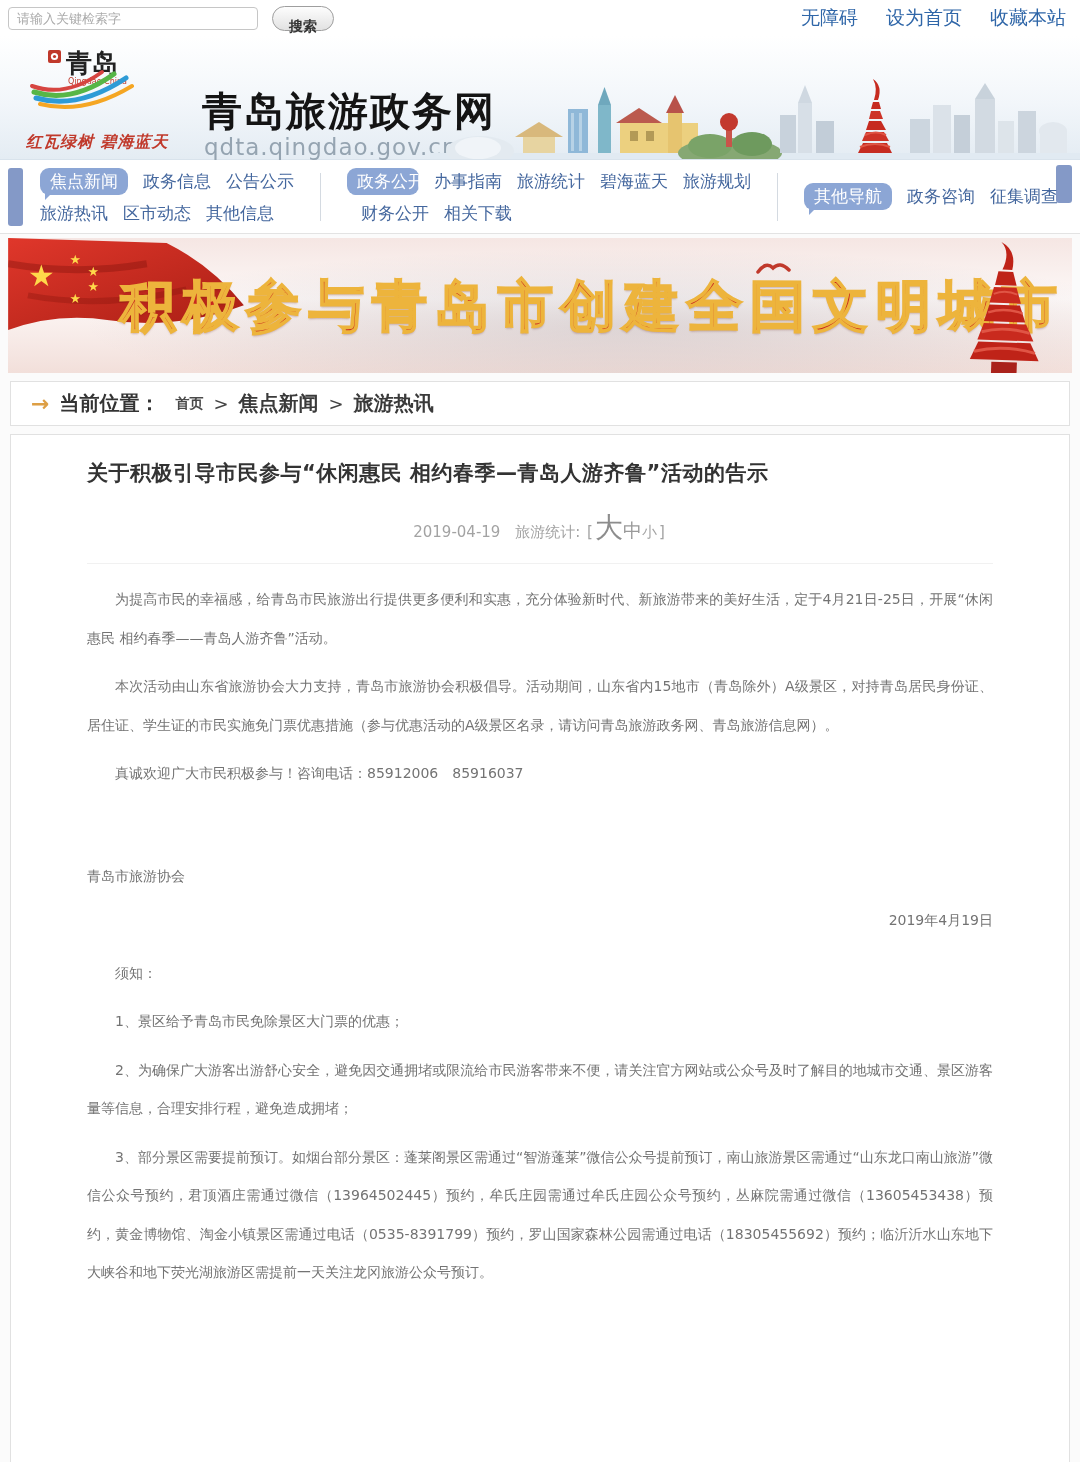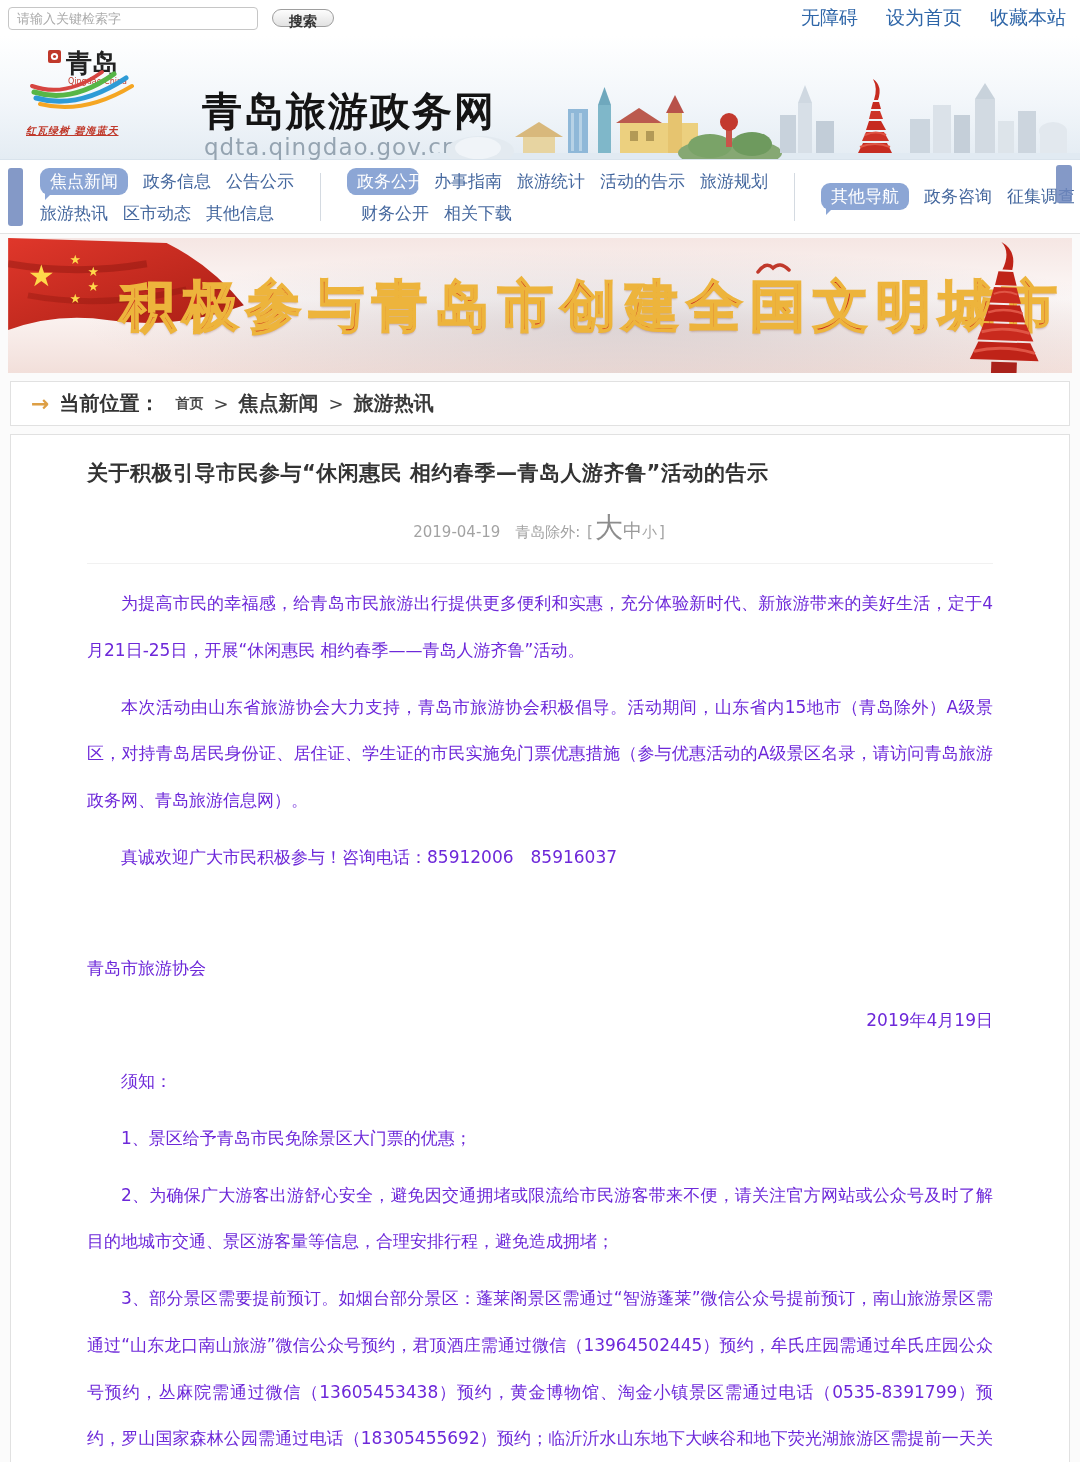--- a/index.html
+++ b/index.html
@@ -6,33 +6,33 @@
   html,body { width:1080px; height:1462px; overflow:hidden; background:#fbfbfb;
     font-family:"DejaVu Sans","Liberation Sans",sans-serif; }
 
   
   .topbar { height:36px; background:#fff; display:flex; align-items:center;
     justify-content:space-between; padding:0 14px 0 8px; }
   .topbar-left { display:flex; align-items:center; }
   .search-input { width:250px; height:23px; border:1px solid #c6c6c6; border-radius:4px;
     padding:0 8px; font-size:13px; color:#666; background:#fff; outline:none; }
   .search-input::placeholder { color:#aaa; }
-  .search-btn { margin-left:14px; height:18px; padding:3px 16px; border:1px solid #9e9e9e;
+  .search-btn { margin-left:14px; height:25px; padding:11px 16px; border:1px solid #9e9e9e;
     border-radius:13px; background:linear-gradient(#fdfdfd,#e2e2e2); font-size:14px;
     font-weight:bold; color:#333; cursor:pointer; font-family:inherit; }
   .topbar-right { display:flex; gap:28px; }
   .toplink { color:#2f66a8; font-size:19px; cursor:pointer; }
 
   
   .header { position:relative; height:124px;
     background:linear-gradient(180deg,#ffffff 0%,#f2f6fa 55%,#e4ecf3 100%);
     border-bottom:1px solid #d9e3ec;padding-left:22px; }
   .logo-wrap { position:absolute; left:26px; top:8px; width:175px; }
-  .logo-slogan { margin-top:4px; font-size:10px; font-weight:bold; color:#c0392b;
-    letter-spacing:1px; font-style:italic;text-decoration:underline; }
+  .logo-slogan { margin-top:12px; font-size:16px; font-weight:bold; color:#c0392b;
+    letter-spacing:1px; font-style:italic; }
   .site-title { position:absolute; left:202px; top:48px; font-size:40px; font-weight:bold;
     color:#141414; letter-spacing:2px; }
   .site-url { position:absolute; left:204px; top:98px; font-size:23px; color:#95a4b1;
     letter-spacing:1px; }
   .skyline { position:absolute; right:0; bottom:0; width:650px; height:84px; }
 
   
   .nav { position:relative; height:74px; background:#fff; border-bottom:1px solid #e3e3e3;
     display:flex; align-items:center; padding-left:40px; font-size:17px; }
   .nav-group { display:flex; flex-direction:column; gap:7px; }
@@ -73,21 +73,21 @@
   .content-panel { margin:0 10px; background:#fff; border:1px solid #e1e1e1;
     padding:24px 76px 80px; min-height:1030px; }
   .article-title { text-align:left; font-size:21px; font-weight:700; color:#333;
     letter-spacing:.5px; }
   .article-meta { text-align:center; color:#a3a3a3; font-size:15px; margin-top:22px;
     padding-bottom:16px; border-bottom:1px solid #f1f1f1; }
   .article-meta .fs-bracket { margin:0 2px; }
   .fs-large { font-size:28px; color:#8d8d8d; cursor:pointer; }
   .fs-medium { font-size:19px; color:#9a9a9a; cursor:pointer; }
   .fs-small { font-size:15px; color:#a3a3a3; cursor:pointer; }
-  .para { font-size:17px; color:#6d28d9; line-height:2.75; text-indent:2em;
+  .para { font-size:14px; color:#737373; line-height:2.75; text-indent:2em;
     text-align:justify; margin-top:10px; }
   .para.first { margin-top:16px; }
   .sig { text-align:left; text-indent:0; margin-top:64px; }
   .sig-date { text-align:right; text-indent:0; margin-top:6px; }
   .notice-head { margin-top:14px; }
 </style>
 </head>
 <body>
 
 <div class="topbar">
@@ -182,21 +182,21 @@
     </div>
   </div>
 
   <div class="nav-divider"></div>
 
   <div class="nav-group">
     <div class="nav-row">
       <span class="nav-tab clipped">政务公开</span>
       <span class="nav-link">办事指南</span>
       <span class="nav-link">旅游统计</span>
-      <span class="nav-link">活动的告示</span>
+      <span class="nav-link">碧海蓝天</span>
       <span class="nav-link">旅游规划</span>
     </div>
     <div class="nav-row" style="padding-left:14px;">
       <span class="nav-link">财务公开</span>
       <span class="nav-link">相关下载</span>
     </div>
   </div>
 
   <div class="nav-divider"></div>
 
@@ -253,21 +253,21 @@
   <span class="crumb-item">焦点新闻</span>
   <span class="crumb-sep">&gt;</span>
   <span class="crumb-item">旅游热讯</span>
 </div>
 
 <div class="content-panel">
   <div class="article-title">关于积极引导市民参与“休闲惠民 相约春季—青岛人游齐鲁”活动的告示</div>
 
   <div class="article-meta">
     <span>2019-04-19</span>
-    <span style="margin-left:10px;">青岛除外:</span>
+    <span style="margin-left:10px;">旅游统计:</span>
     <span class="fs-bracket">[</span><span class="fs-large">大</span><span class="fs-medium">中</span><span class="fs-small">小</span><span class="fs-bracket">]</span>
   </div>
 
   <p class="para first">为提高市民的幸福感，给青岛市民旅游出行提供更多便利和实惠，充分体验新时代、新旅游带来的美好生活，定于4月21日-25日，开展“休闲惠民 相约春季——青岛人游齐鲁”活动。</p>
   <p class="para">本次活动由山东省旅游协会大力支持，青岛市旅游协会积极倡导。活动期间，山东省内15地市（青岛除外）A级景区，对持青岛居民身份证、居住证、学生证的市民实施免门票优惠措施（参与优惠活动的A级景区名录，请访问青岛旅游政务网、青岛旅游信息网）。</p>
   <p class="para">真诚欢迎广大市民积极参与！咨询电话：85912006　85916037</p>
 
   <p class="para sig">青岛市旅游协会</p>
   <p class="para sig-date">2019年4月19日</p>
 

